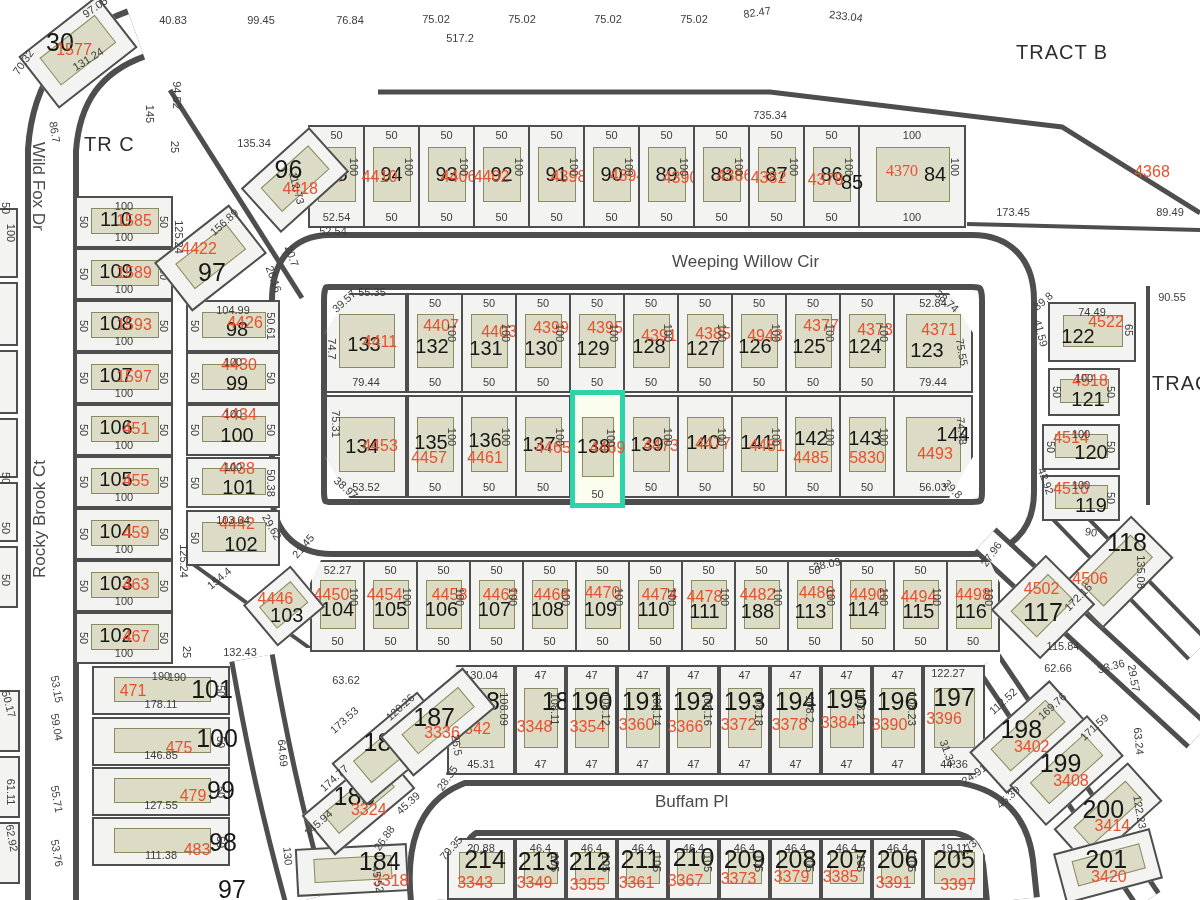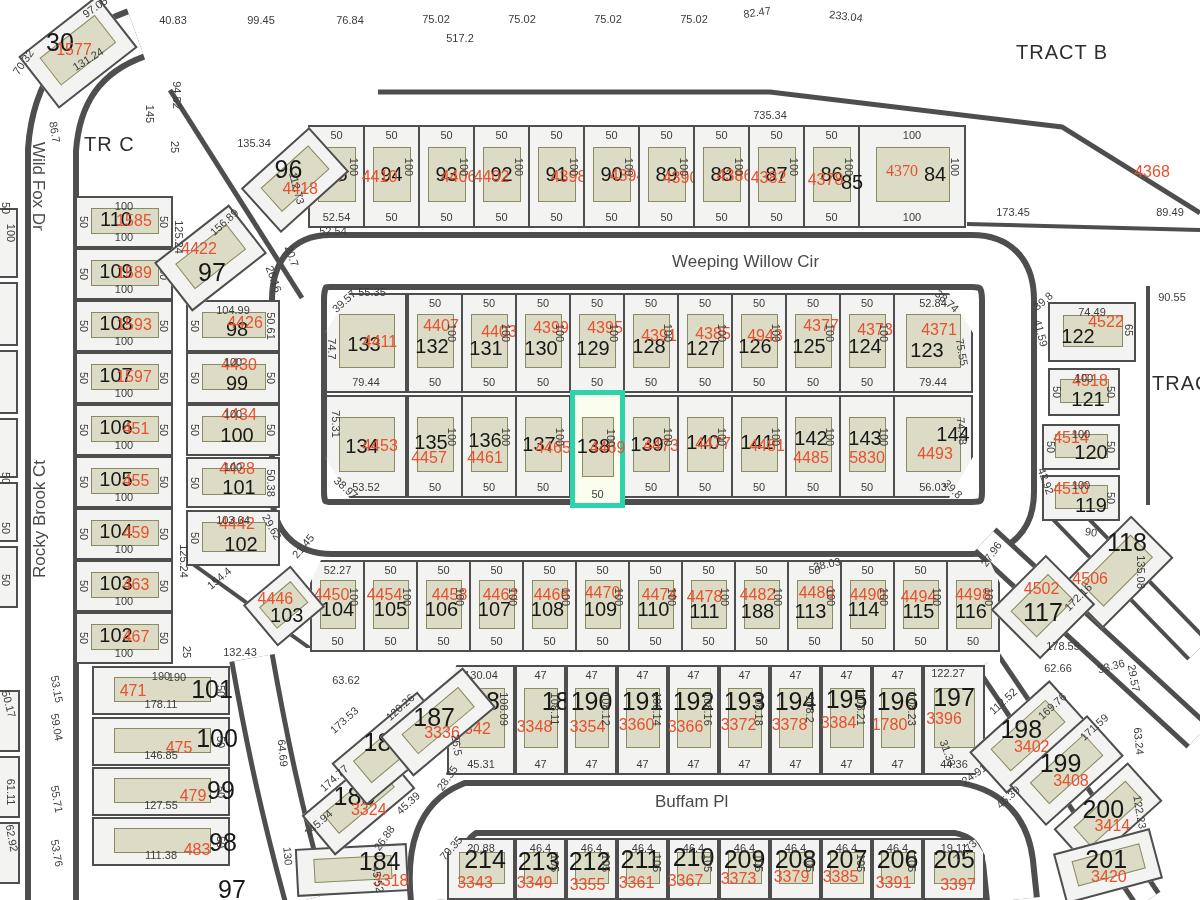--- a/index.html
+++ b/index.html
@@ -460,21 +460,21 @@
         <div class="bldg" style="inset: 20% 13% 24% 15%;"></div>
         <div class="lotnum lg" style="left: calc(50% + 0px); top: calc(47% - 18px); transform: translate(-50%, -50%);">195</div>
         <div class="pnum" style="left: calc(50% - 8px); top: calc(47% + 6px); transform: translate(-50%, -50%);">3384</div>
         <div class="dim" style="left: 50%; top: 8px; transform: translate(-50%, -50%);">47</div>
         <div class="dim" style="left: 50%; bottom: -3px; transform: translate(-50%, -50%);">47</div>
         <div class="dim" style="left: calc(100% - 9px); top: 40%; transform: translate(-50%, -50%) rotate(90deg);">108.21</div>
       </div>
       <div class="lot" style="left: 872px; top: 665px; width: 51px; height: 110px;">
         <div class="bldg" style="inset: 20% 13% 24% 15%;"></div>
         <div class="lotnum lg" style="left: calc(50% + 0px); top: calc(47% - 16px); transform: translate(-50%, -50%);">196</div>
-        <div class="pnum" style="left: calc(50% - 8px); top: calc(47% + 8px); transform: translate(-50%, -50%);">1780</div>
+        <div class="pnum" style="left: calc(50% - 8px); top: calc(47% + 8px); transform: translate(-50%, -50%);">3390</div>
         <div class="dim" style="left: 50%; top: 8px; transform: translate(-50%, -50%);">47</div>
         <div class="dim" style="left: 50%; bottom: -3px; transform: translate(-50%, -50%);">47</div>
         <div class="dim" style="left: calc(100% - 9px); top: 40%; transform: translate(-50%, -50%) rotate(90deg);">108.23</div>
       </div>
       <div class="lot" style="left: 923px; top: 665px; width: 62px; height: 110px; clip-path: polygon(0px 0px, 100% 0px, 100% 75%, 85% 100%, 0px 100%);">
         <div class="bldg" style="inset: 20% 13% 24% 15%;"></div>
         <div class="lotnum lg" style="left: calc(50% + 0px); top: calc(47% - 20px); transform: translate(-50%, -50%);">197</div>
         <div class="pnum" style="left: calc(50% - 10px); top: calc(47% + 2px); transform: translate(-50%, -50%);">3396</div>
         <div class="dim" style="left: 50%; bottom: -3px; transform: translate(-50%, -50%);">44.36</div>
       </div>
@@ -838,21 +838,21 @@
       <div class="dim" style="left: 953px; top: 489px; transform: translate(-50%, -50%) rotate(45deg);">39.8</div>
       <div class="dim" style="left: 1043px; top: 301px; transform: translate(-50%, -50%) rotate(-40deg);">39.8</div>
       <div class="dim" style="left: 1172px; top: 297px; transform: translate(-50%, -50%);">90.55</div>
       <div class="dim" style="left: 1041px; top: 333px; transform: translate(-50%, -50%) rotate(75deg);">41.59</div>
       <div class="dim" style="left: 1129px; top: 330px; transform: translate(-50%, -50%) rotate(90deg);">65</div>
       <div class="dim" style="left: 1046px; top: 481px; transform: translate(-50%, -50%) rotate(70deg);">42.92</div>
       <div class="dim" style="left: 1091px; top: 532px; transform: translate(-50%, -50%) rotate(8deg);">90</div>
       <div class="dim" style="left: 1141px; top: 572px; transform: translate(-50%, -50%) rotate(90deg);">135.08</div>
       <div class="dim" style="left: 1078px; top: 597px; transform: translate(-50%, -50%) rotate(-45deg);">172.16</div>
       <div class="dim" style="left: 991px; top: 554px; transform: translate(-50%, -50%) rotate(-55deg);">27.96</div>
-      <div class="dim" style="left: 1063px; top: 646px; transform: translate(-50%, -50%);">178.55</div>
+      <div class="dim" style="left: 1063px; top: 646px; transform: translate(-50%, -50%);">115.84</div>
       <div class="dim" style="left: 827px; top: 564px; transform: translate(-50%, -50%) rotate(-12deg);">38.03</div>
       <div class="dim" style="left: 272px; top: 527px; transform: translate(-50%, -50%) rotate(60deg);">29.62</div>
       <div class="dim" style="left: 303px; top: 546px; transform: translate(-50%, -50%) rotate(-50deg);">21.45</div>
       <div class="dim" style="left: 184px; top: 561px; transform: translate(-50%, -50%) rotate(90deg);">125.24</div>
       <div class="dim" style="left: 219px; top: 578px; transform: translate(-50%, -50%) rotate(-40deg);">154.4</div>
       <div class="dim" style="left: 187px; top: 652px; transform: translate(-50%, -50%) rotate(90deg);">25</div>
       <div class="dim" style="left: 240px; top: 652px; transform: translate(-50%, -50%);">132.43</div>
       <div class="dim" style="left: 177px; top: 677px; transform: translate(-50%, -50%);">190</div>
       <div class="dim" style="left: 346px; top: 680px; transform: translate(-50%, -50%);">63.62</div>
       <div class="dim" style="left: 57px; top: 689px; transform: translate(-50%, -50%) rotate(80deg);">53.15</div>

